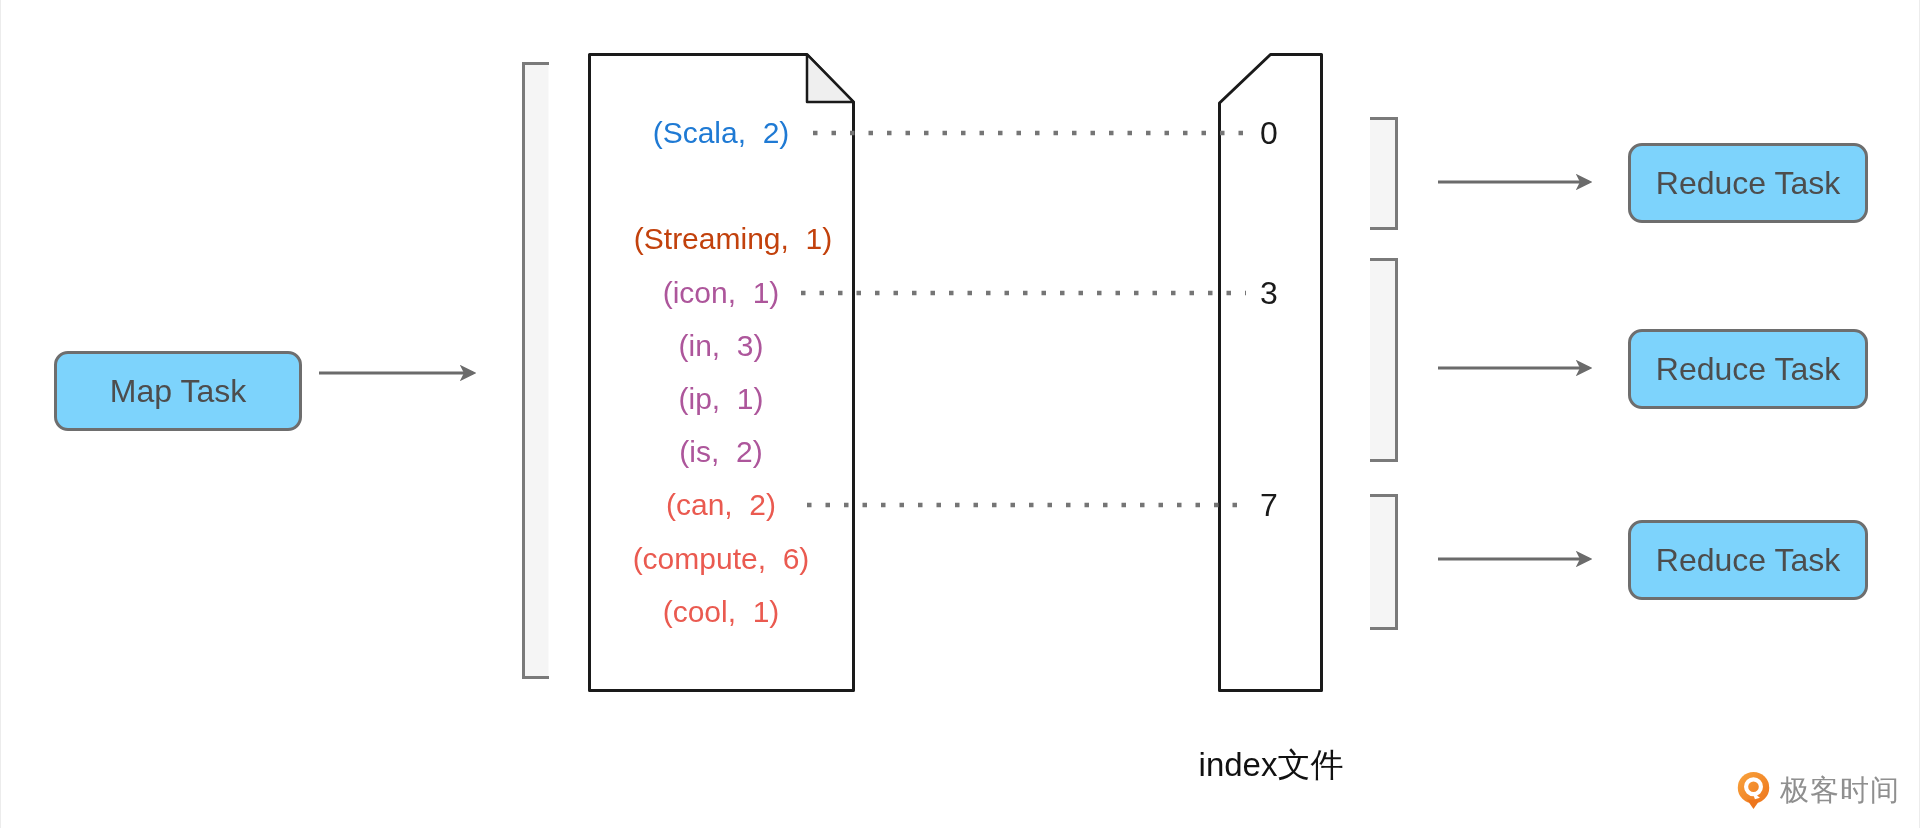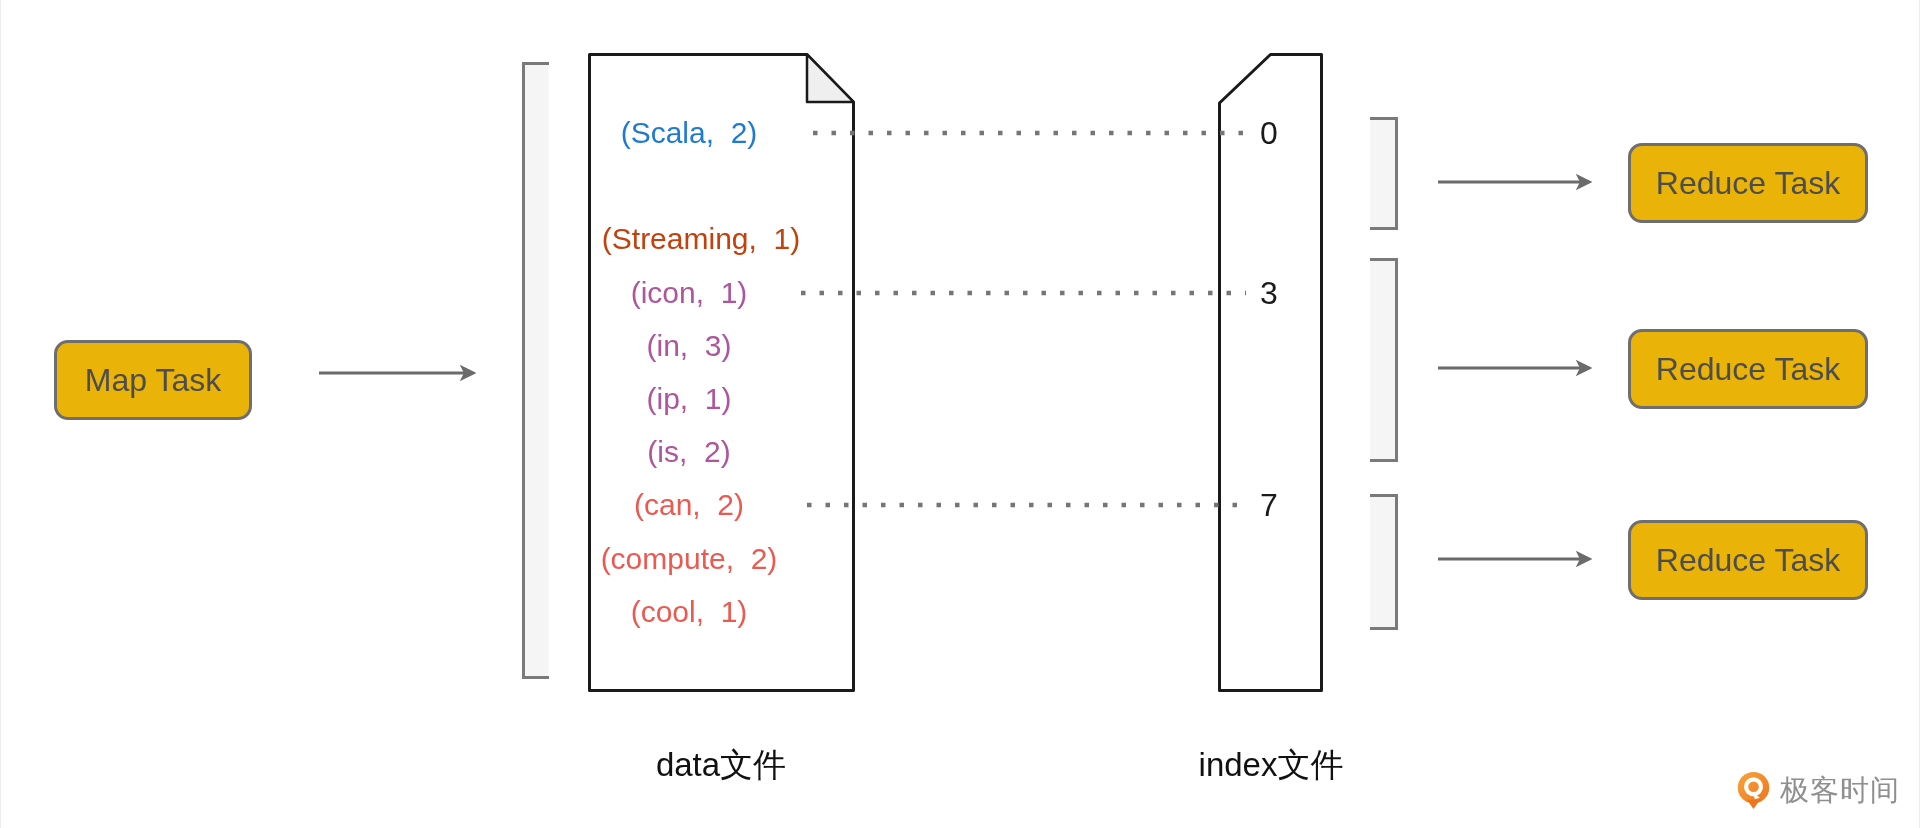--- a/index.html
+++ b/index.html
@@ -5,29 +5,29 @@
   html,body{margin:0;padding:0;background:#ffffff;}
   body{font-family:"Liberation Sans","DejaVu Sans",sans-serif;}
   .canvas{
     position:relative;width:1920px;height:828px;background:#ffffff;
     border-left:1px solid #ececec;border-right:1px solid #ececec;
     box-sizing:border-box;overflow:hidden;
   }
   svg.layer{position:absolute;left:0;top:0;width:1920px;height:828px;}
   .node{
     position:absolute;display:flex;align-items:center;justify-content:center;
-    background:#eab308;border:3px solid #6e6e6e;border-radius:14px;
+    background:#7dd3fc;border:3px solid #6e6e6e;border-radius:14px;
     color:#4d4d4d;font-size:32px;box-sizing:border-box;
   }
-  .map-task{left:53px;top:340px;width:198px;height:80px;}
+  .map-task{left:53px;top:351px;width:248px;height:80px;}
   .reduce-1{left:1627px;top:143px;width:240px;height:80px;}
   .reduce-2{left:1627px;top:329px;width:240px;height:80px;}
   .reduce-3{left:1627px;top:520px;width:240px;height:80px;}
   .entry{
-    position:absolute;left:556px;width:264px;height:40px;line-height:40px;
+    position:absolute;left:588px;width:264px;height:40px;line-height:40px;
     text-align:center;font-size:30px;white-space:pre;
   }
   .offset{
     position:absolute;left:1242px;width:52px;height:42px;line-height:42px;
     text-align:center;font-size:32px;color:#1a1a1a;
   }
   .file-label{
     position:absolute;top:742px;width:250px;height:46px;line-height:46px;
     text-align:center;font-size:33px;color:#111111;
   }
@@ -103,28 +103,27 @@
     <span>Reduce Task</span>
   </div>
 
   <div class="entry" style="top: 113px; color: rgb(31, 122, 212);">(Scala,  2)</div>
   <div class="entry" style="top: 219px; color: #c2410c; margin-left: 12px;">(Streaming,  1)</div>
   <div class="entry" style="top: 273px; color: rgb(173, 86, 155);">(icon,  1)</div>
   <div class="entry" style="top: 326px; color: rgb(173, 86, 155); text-align: center;">(in,  3)</div>
   <div class="entry" style="top: 379px; color: rgb(173, 86, 155);">(ip,  1)</div>
   <div class="entry" style="top: 432px; color: rgb(173, 86, 155);">(is,  2)</div>
   <div class="entry" style="top: 485px; color: rgb(234, 90, 80);">(can,  2)</div>
-  <div class="entry" style="top: 539px; color: rgb(234, 90, 80);">(compute,  2)</div>
+  <div class="entry" style="top: 539px; color: rgb(234, 90, 80);">(compute,  6)</div>
   <div class="entry" style="top: 592px; color: rgb(234, 90, 80);">(cool,  1)</div>
 
   <div class="offset" style="top:112px">0</div>
   <div class="offset" style="top:272px">3</div>
   <div class="offset" style="top:484px">7</div>
 
-  <div class="file-label label-data">data文件</div>
   <div class="file-label label-index">index文件</div>
 
   <div class="logo">
     <svg width="37" height="40" viewBox="0 0 40 43">
       <circle cx="20" cy="19" r="17" fill="url(#g2)"></circle>
       <defs>
         <linearGradient id="g2" x1="0" y1="0" x2="1" y2="1">
           <stop offset="0" stop-color="#f9a43d"></stop>
             <stop offset="1" stop-color="#ed751c"></stop>
         </linearGradient>

